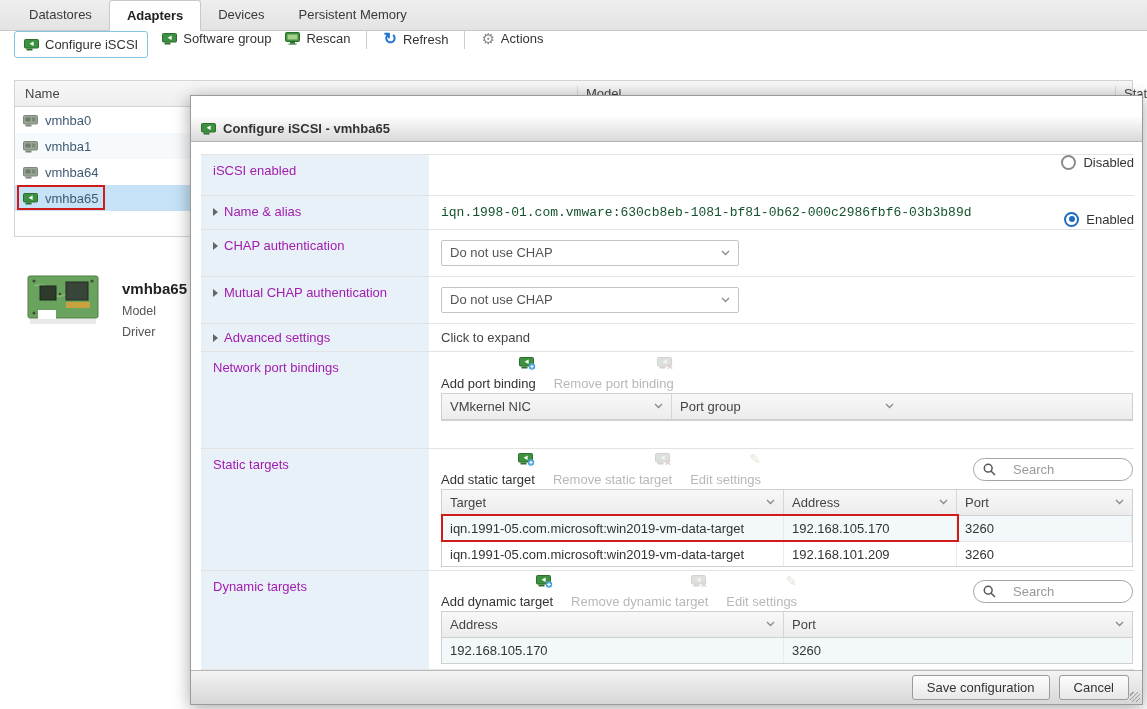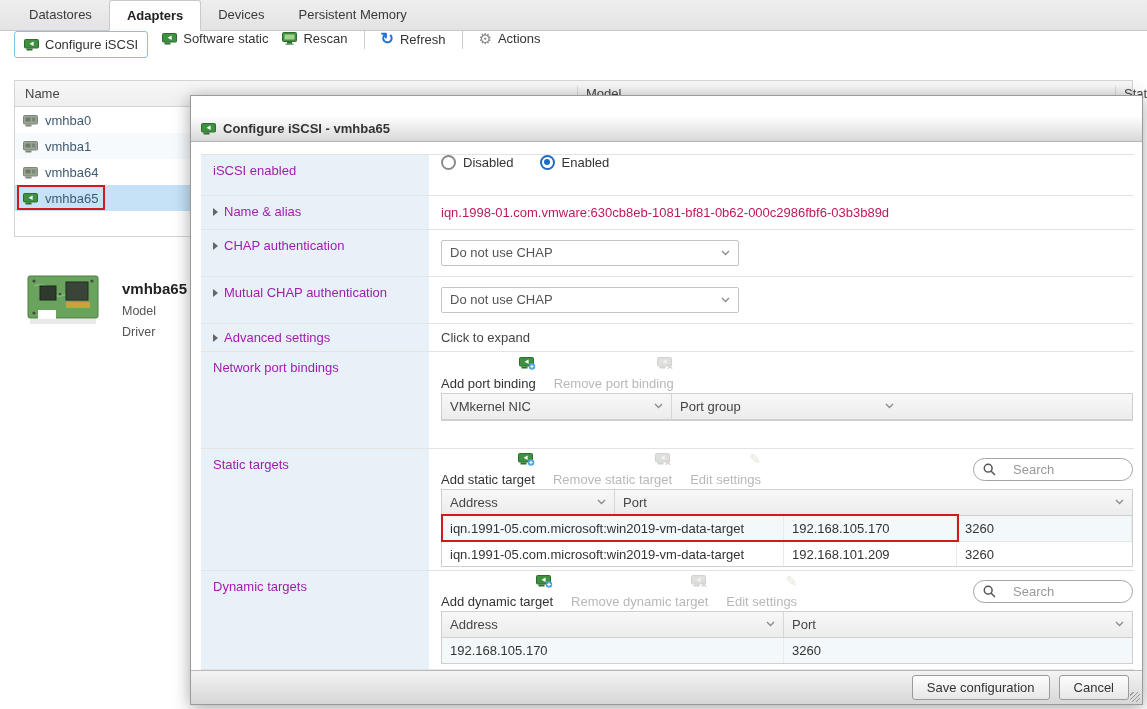--- a/index.html
+++ b/index.html
@@ -41,27 +41,27 @@
   .dialog-title { height:29px; background:linear-gradient(#fefefe,#d9d9d9); border-bottom:1px solid #b3b3b3; display:flex; align-items:center; gap:7px; padding:0 10px; font-weight:bold; color:#333;margin-top:20px; }
   .dialog-body { flex:1; padding:12px 8px 0 10px; position:relative; }
   .drows { border-top:1px solid #e3e3e3; }
   .drow { display:flex; border-bottom:1px solid #e3e3e3; }
   .dlabel { width:228px; background:#e8f1f8; padding:8px 0 0 12px; color:#a21caf; display:flex; gap:6px; flex-shrink:0; }
   .tri { width:0; height:0; border-left:5px solid #666; border-top:4px solid transparent; border-bottom:4px solid transparent; margin-top:4px; flex-shrink:0; }
   .dcontent { flex:1; padding-left:12px; position:relative; }
 
   .h41{height:41px} .h34{height:34px} .h47{height:47px} .h28{height:28px} .h97{height:97px} .h122{height:122px} .h99{height:99px}
 
-  .radio-row { display:flex; align-items:flex-start; gap:26px; height:41px; }
+  .radio-row { display:flex; align-items:flex-end; gap:42px; height:41px;flex-direction:column; }
   .radio-opt { display:flex; align-items:center; gap:7px; }
   .radio { width:15px; height:15px; border-radius:50%; border:2px solid #8a8a8a; background:#fff; position:relative; }
   .radio.on { border-color:#1f6cc5; }
   .radio.on::after { content:""; position:absolute; left:2.5px; top:2.5px; width:6px; height:6px; border-radius:50%; background:#1f6cc5; }
 
-  .value-line { line-height:34px; color:#be185d; white-space:nowrap; }
+  .value-line { line-height:34px; color:#14532d; white-space:nowrap;font-family:Liberation Mono, monospace; }
   .click-expand { line-height:28px; color:#444; }
 
   .select { width:298px; height:26px; border:1px solid #c4c4c4; border-radius:2px; background:#fff; display:flex; align-items:center; justify-content:space-between; padding:0 8px; color:#555; margin-top:10px; }
 
   .actions { position:relative; display:flex; align-items:center; gap:18px; height:26px; width:692px; }
   .action { display:inline-flex; align-items:flex-end; gap:6px; color:#333; cursor:pointer; white-space:nowrap;flex-direction:column; }
   .action.disabled { color:#b8b8b8; cursor:default; }
   .action.disabled .svgicon, .action.disabled .pencil-glyph { opacity:.45; filter:grayscale(.6); }
 
   .search { position:absolute; right:0; top:1px; width:160px; height:23px; border:1px solid #a5a5a5; border-radius:12px; background:#fff; display:flex; align-items:center; gap:17px; padding:0 9px; }
@@ -111,21 +111,21 @@
     <span>Configure iSCSI</span>
   </div>
   <div class="tbtn">
     <span class="svgicon">
         <svg width="15" height="13" viewBox="0 0 15 13">
           <rect x="0.5" y="1.5" width="14" height="8.5" rx="1" fill="#3d9140" stroke="#2c6e2f"></rect>
           <path d="M9.6 3.4 L5.6 5.7 L9.6 8 Z" fill="#fff"></path>
           <rect x="2.5" y="10.5" width="6" height="2" fill="#2c6e2f"></rect>
         </svg>
       </span>
-    <span>Software static</span>
+    <span>Software group</span>
   </div>
   <div class="tbtn">
     <span class="svgicon">
         <svg width="15" height="13" viewBox="0 0 15 13">
           <rect x="0.5" y="0.5" width="14" height="9" rx="1" fill="#3d9140" stroke="#2c6e2f"></rect>
           <rect x="2.5" y="2.5" width="10" height="5" fill="#a8d08d"></rect>
           <rect x="5" y="10" width="5" height="1.6" fill="#2c6e2f"></rect>
           <rect x="3.5" y="11.6" width="8" height="1" fill="#2c6e2f"></rect>
         </svg>
       </span>
@@ -394,20 +394,28 @@
                   <svg width="13" height="13" viewBox="0 0 13 13">
                     <circle cx="5.2" cy="5.2" r="3.9" fill="none" stroke="#555" stroke-width="1.5"></circle>
                     <path d="M8.2 8.2 L12 12" stroke="#555" stroke-width="1.5"></path>
                   </svg>
                 </span>
               <input placeholder="Search" style="">
             </span>
           </div>
           <div class="tbl">
             <div class="thead">
+              <div class="th c342">
+                <span>Target</span>
+                <span class="chev">
+                    <svg width="9" height="6" viewBox="0 0 9 6">
+                      <path d="M1 1 L4.5 4.5 L8 1" fill="none" stroke="#8a8a8a" stroke-width="1.3"></path>
+                    </svg>
+                  </span>
+              </div>
               <div class="th c173">
                 <span>Address</span>
                 <span class="chev">
                     <svg width="9" height="6" viewBox="0 0 9 6">
                       <path d="M1 1 L4.5 4.5 L8 1" fill="none" stroke="#8a8a8a" stroke-width="1.3"></path>
                     </svg>
                   </span>
               </div>
               <div class="th c177">
                 <span>Port</span>

